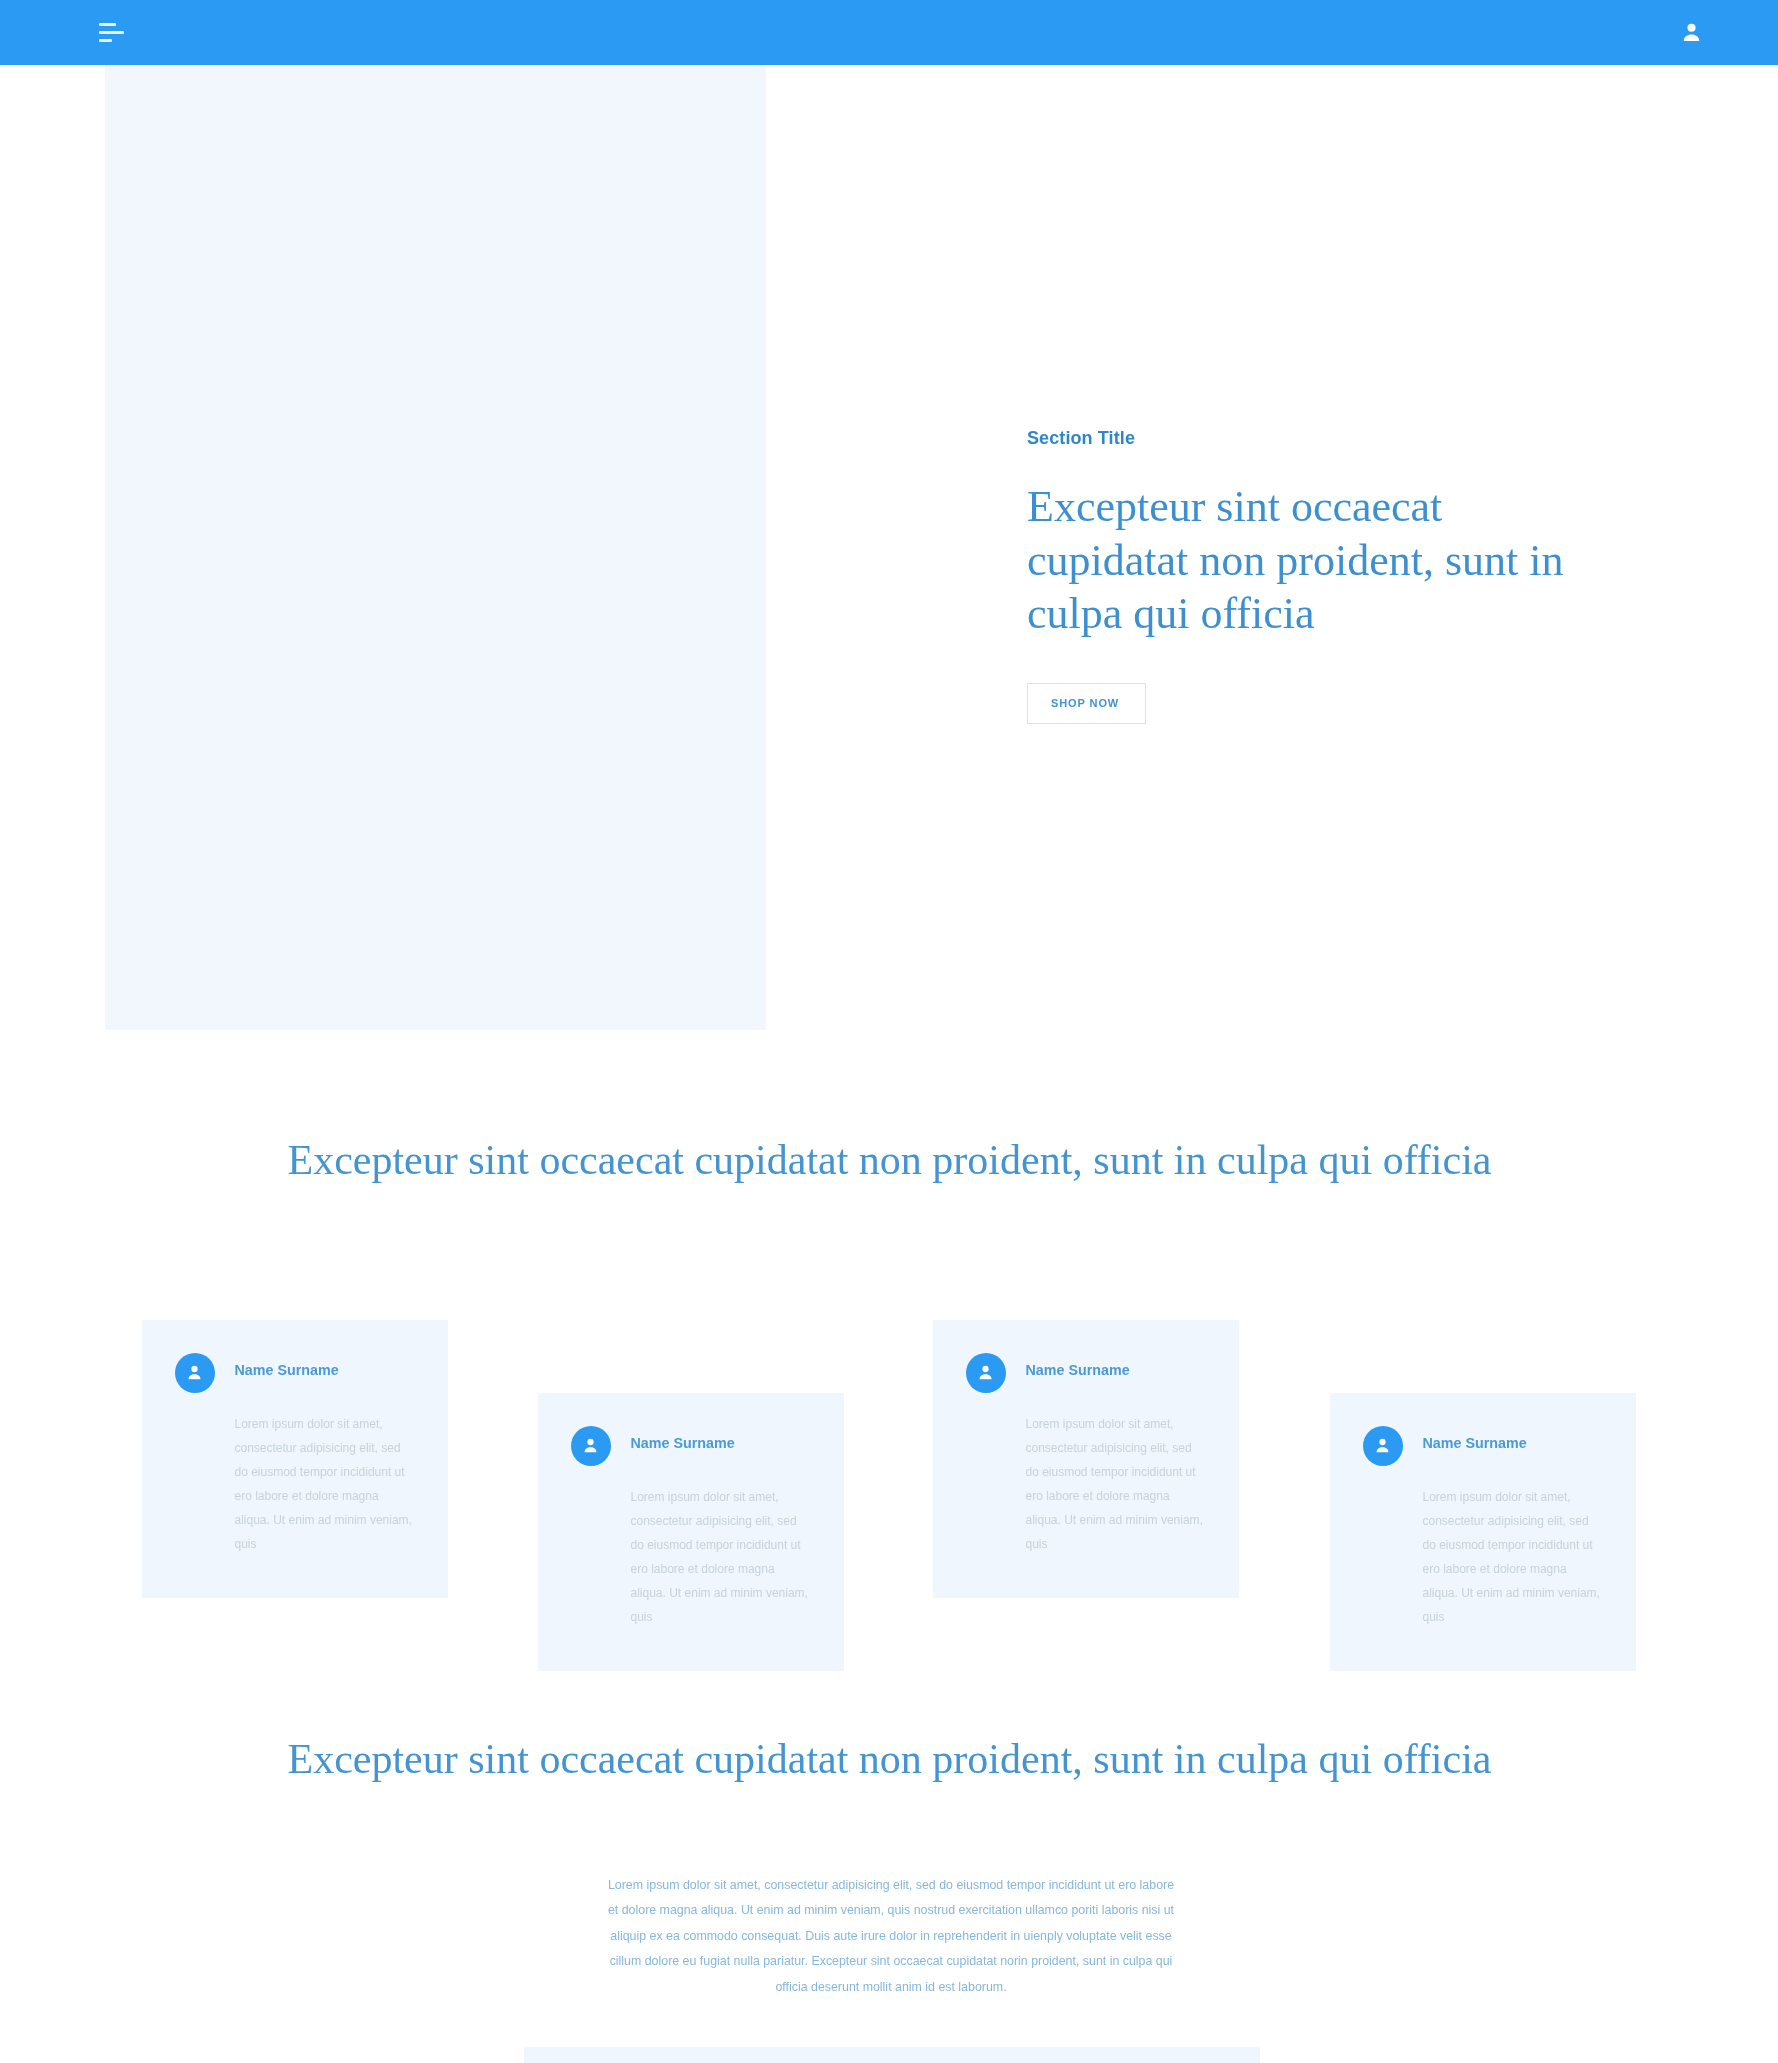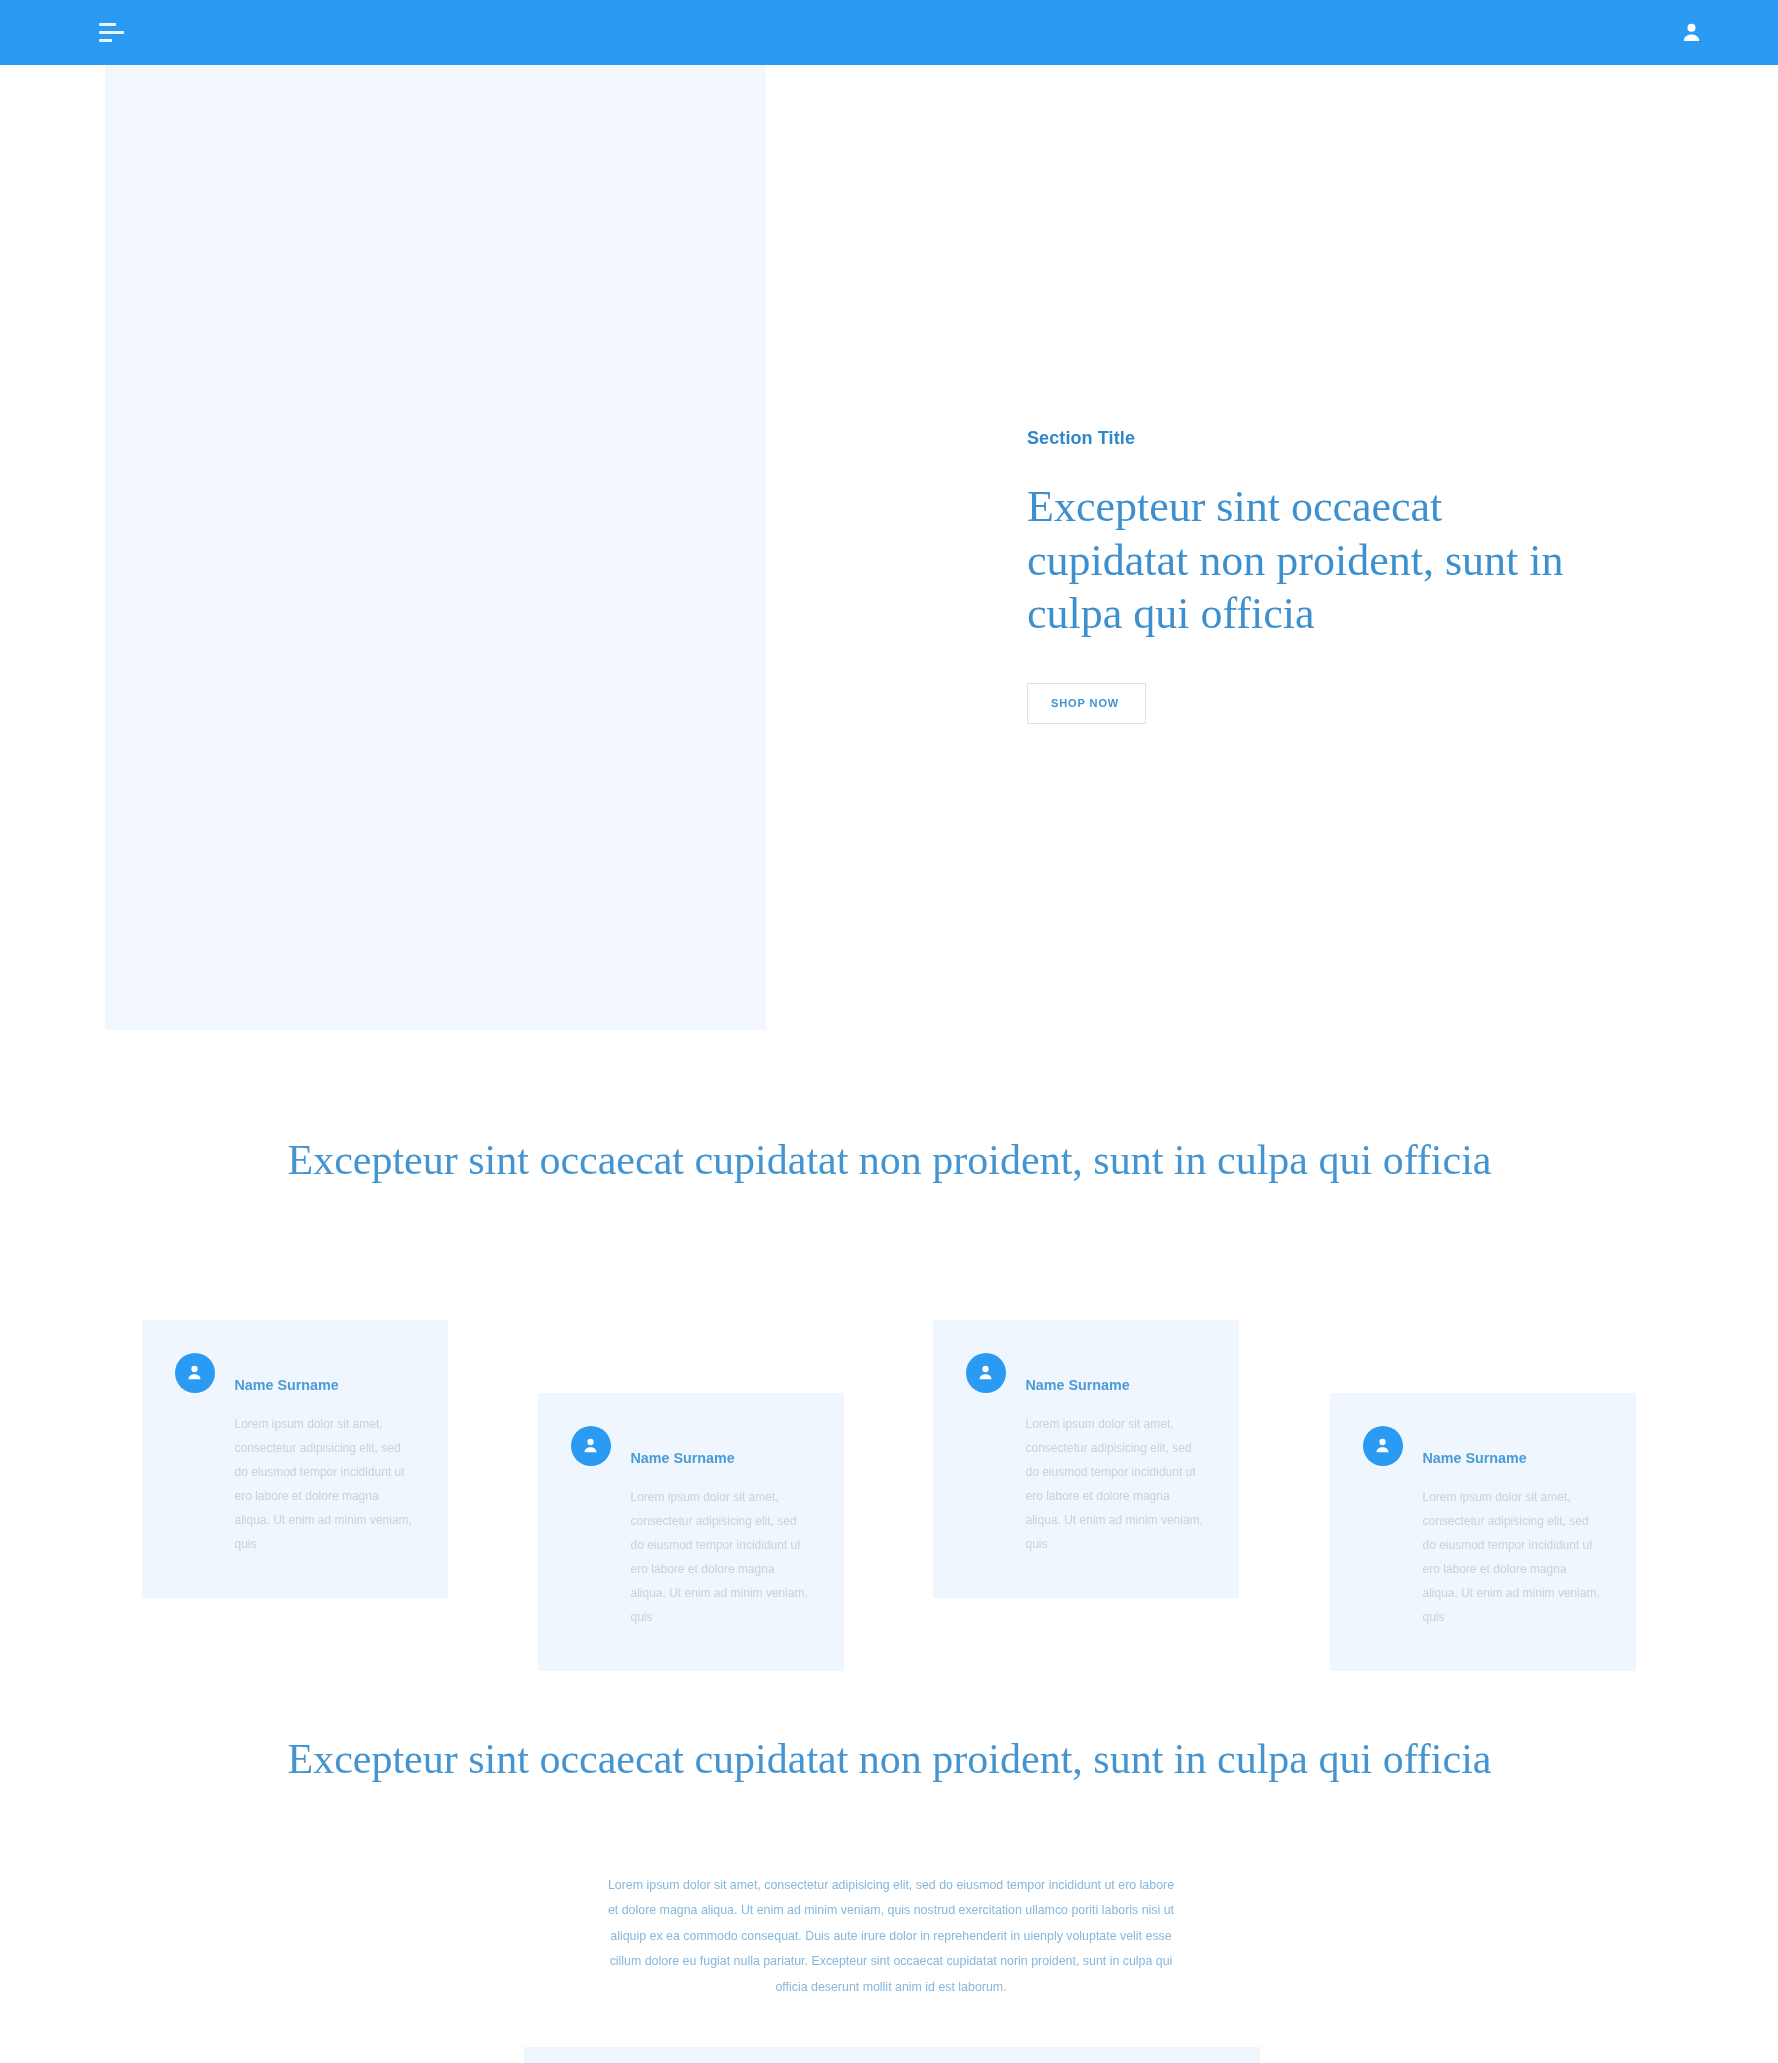--- a/index.html
+++ b/index.html
@@ -125,21 +125,21 @@
   .card-head { display: flex; align-items: flex-start; }
   .avatar {
     width: 40px; height: 40px;
     border-radius: 50%;
     background: #2b9af3;
     display: flex; align-items: center; justify-content: center;
     flex: 0 0 40px;
   }
   .card-name {
     margin-left: 20px;
-    margin-top: 24px;
+    margin-top: 9px;
     font-size: 14.3px;
     font-weight: bold;
     color: #4a9ad6;
   }
   .card-body {
     margin-left: 60px;
     margin-top: 19px;
     font-size: 12px;
     line-height: 2.0;
     color: #c7d2dc;

